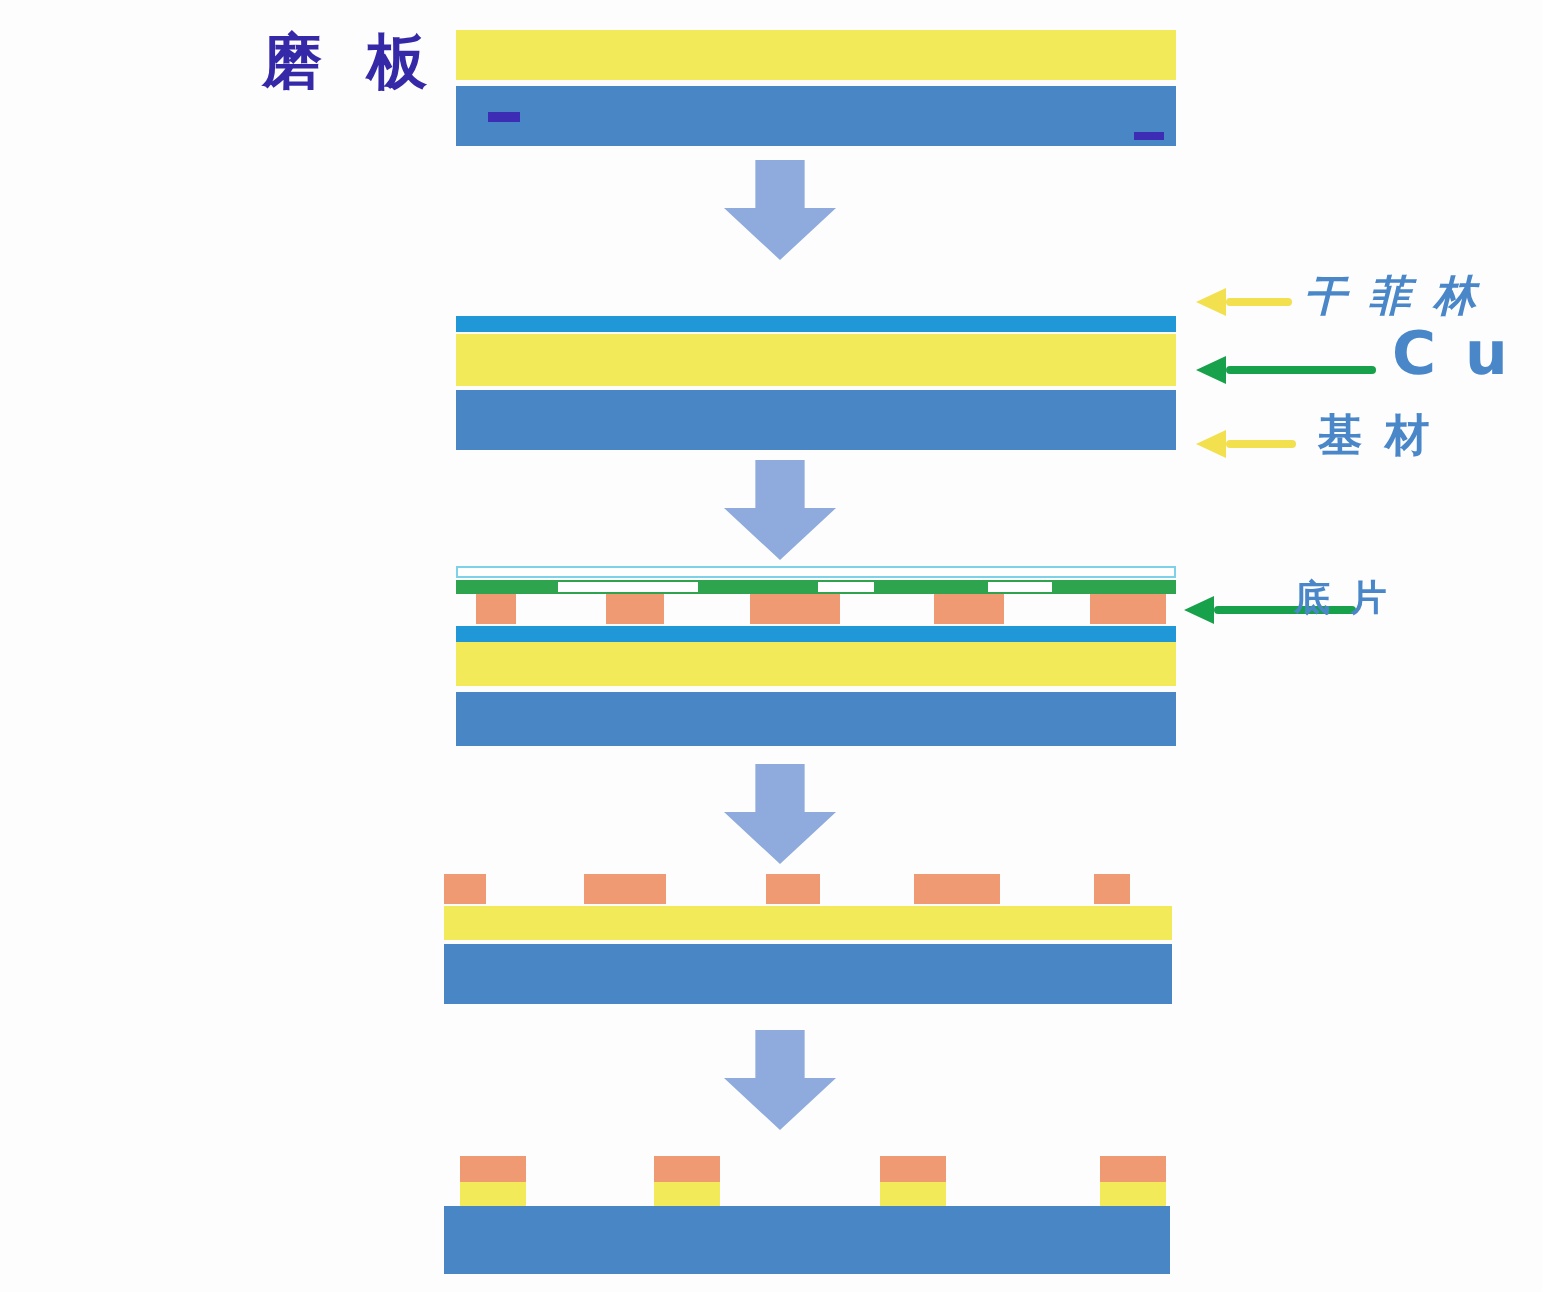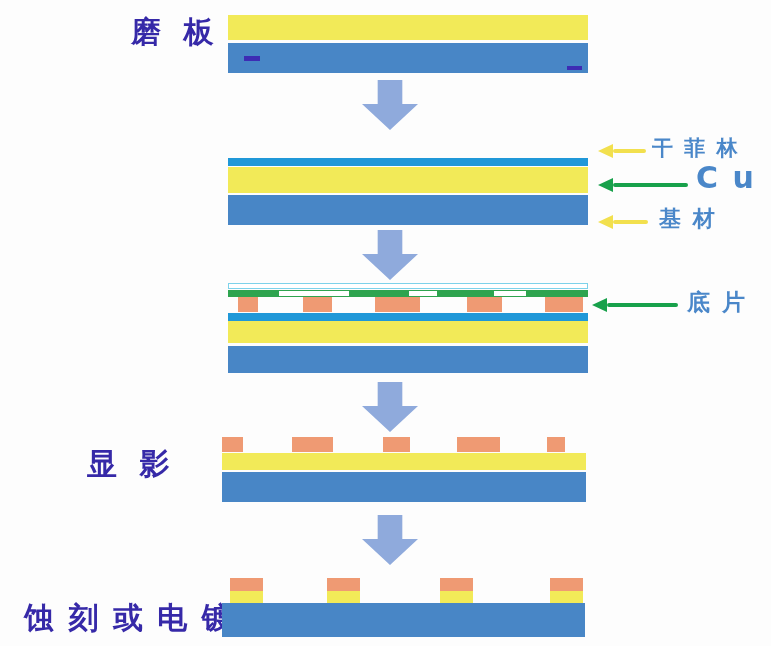--- a/index.html
+++ b/index.html
@@ -65,22 +65,20 @@
     line-height:1;
     letter-spacing:2px;
   }
 </style>
 </head>
 <body>
 
 <div class="stage">
 
   <div class="step-label" style="left:87px;top:17px;margin-left:44px;">磨 板</div>
-  <div class="step-label" style="left:87px;top:449px;">显 影</div>
-  <div class="step-label long" style="left:24px;top:603px;">蚀 刻 或 电 镀</div>
 
   <div class="flow-arrow" style="left:362px;top:80px;"></div>
   <div class="flow-arrow" style="left:362px;top:230px;"></div>
   <div class="flow-arrow" style="left:362px;top:382px;"></div>
   <div class="flow-arrow" style="left:362px;top:515px;"></div>
 
   <div>
     <div class="layer bar-yellow" style="left:228px;top:15px;width:360px;height:25px;"></div>
     <div class="layer bar-blue" style="left:228px;top:43px;width:360px;height:30px;"></div>
     <div class="dash" style="left:244px;top:56px;width:16px;height:5px;"></div>
@@ -129,33 +127,33 @@
     <div class="block-yellow" style="left:440px;top:591px;width:33px;height:12px;"></div>
     <div class="block-orange" style="left:550px;top:578px;width:33px;height:13px;"></div>
     <div class="block-yellow" style="left:550px;top:591px;width:33px;height:12px;"></div>
     <div class="layer bar-blue" style="left:222px;top:603px;width:363px;height:34px;"></div>
   </div>
 
   <div class="ptr" style="left:598px;top:144px;width:48px;--c:var(--arrow-yellow,#f2e04e);">
     <div class="ptr-head"></div>
       <div class="ptr-line"></div>
   </div>
-  <div class="ann-label" style="left:652px;top:138px;font-size:21px;">干 菲 林</div>
+  <div class="ann-label" style="left:652px;top:138px;font-size:21px;font-style:italic;">干 菲 林</div>
 
   <div class="ptr" style="left:598px;top:178px;width:90px;--c:var(--arrow-green,#18a14b);">
     <div class="ptr-head"></div>
       <div class="ptr-line"></div>
   </div>
   <div class="ann-label" style="left:696px;top:163px;font-size:30px;">C u</div>
 
   <div class="ptr" style="left:598px;top:215px;width:50px;--c:var(--arrow-yellow,#f2e04e);">
     <div class="ptr-head"></div>
       <div class="ptr-line"></div>
   </div>
   <div class="ann-label" style="left:659px;top:208px;font-size:22px;">基 材</div>
 
   <div class="ptr" style="left:592px;top:298px;width:86px;--c:var(--arrow-green,#18a14b);">
     <div class="ptr-head"></div>
       <div class="ptr-line"></div>
   </div>
-  <div class="ann-label" style="left:687px;top:291px;font-size:23px;text-align:center;">底 片</div>
+  <div class="ann-label" style="left:647px;top:291px;font-size:18px;text-align:center;">底 片</div>
 
 </div>
 
 </body></html>

